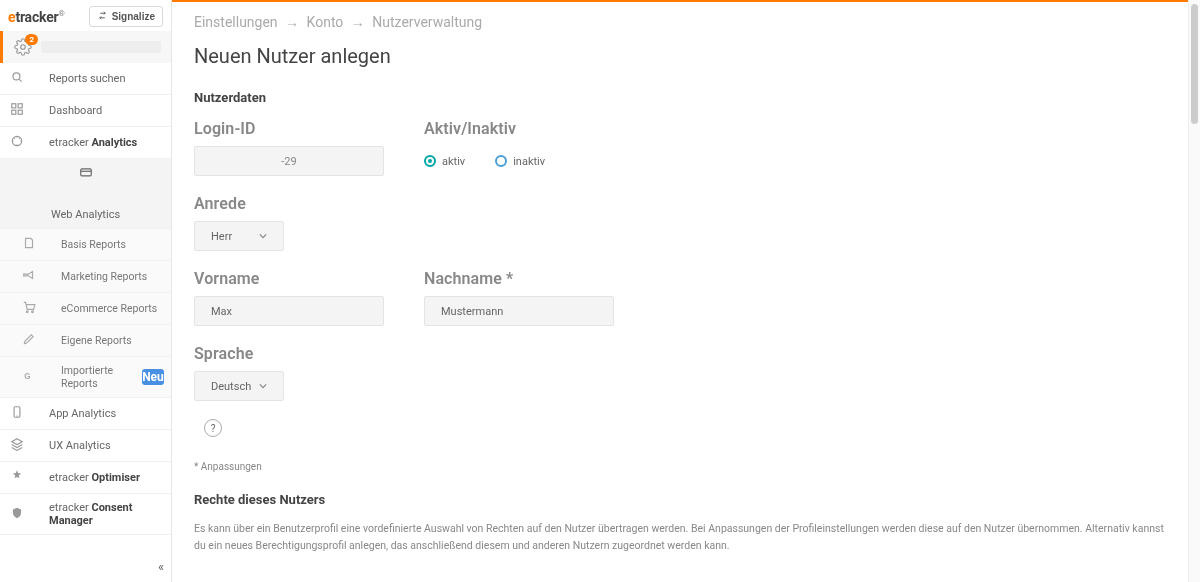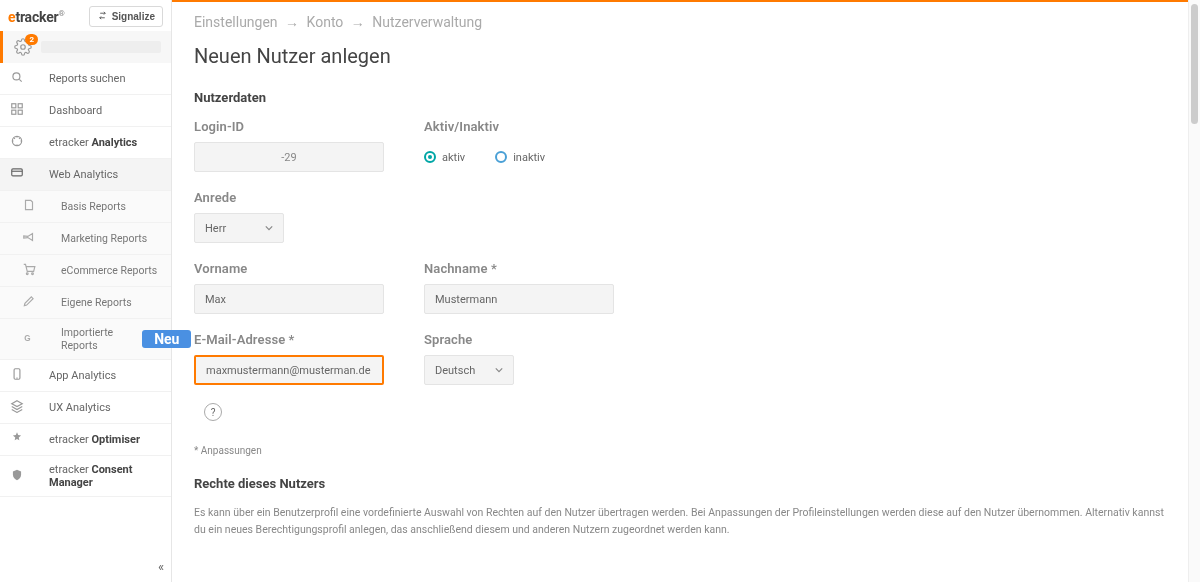--- a/index.html
+++ b/index.html
@@ -77,24 +77,24 @@
     background: #fff;
   }
   .sb-item .icon svg, .sb-sub .icon svg { width: 14px; height: 14px; }
   .sb-item strong, .sb-sub strong { font-weight: 700; color: #444; }
   .sb-sub {
     padding-left: 22px;
     background: #fafafa;
     font-size: 10.5px;
     color: #777;
   }
-  .sb-item.active { background: #f4f4f4; }
+  .sb-item.active { background: #f4f4f4; flex-direction: column; }
   .neu-badge {
-    background: #4a90e2; color: #fff; font-size: 14px; font-weight: 700;
-    border-radius: 3px; padding: 1px 12px; margin-left: 4px;
+    background: #4a90e2; color: #fff; font-size: 12px; font-weight: 700;
+    border-radius: 3px; padding: 1px 0; margin-left: 4px;
   }
   .sb-collapse {
     position: absolute; bottom: 8px; right: 10px;
     font-size: 13px; color: #666; cursor: pointer;
     letter-spacing: -3px;
   }
 
   
   .main {
     flex: 1;
@@ -106,30 +106,30 @@
   .breadcrumb .sep { margin: 0 4px; }
 
   h1 { font-size: 20px; font-weight: 400; color: #444; margin-bottom: 22px; }
   h2 { font-size: 13px; font-weight: 700; color: #444; margin: 20px 0 14px 0; }
 
   .form-row { display: flex; gap: 40px; margin-bottom: 18px; align-items: flex-start; }
   .form-col { flex: 0 0 190px; }
   .form-col.wide { flex: 0 0 auto; }
 
   label.fld-label {
-    display: block; font-size: 13px; color: #888; font-weight: 600;
+    display: block; font-size: 16px; color: #888; font-weight: 600;
     margin-bottom: 8px; letter-spacing: .1px;
   }
   .text-input,
   .select-box {
     width: 190px; height: 30px;
     background: #f4f4f4;
     border: 1px solid #e4e4e4;
     border-radius: 2px;
-    padding: 0 10px;
+    padding: 0 16px;
     font-size: 11px; color: #666;
     display: flex; align-items: center;
   }
   .text-input.login { text-align: center; color: #888; justify-content: center; }
   .text-input.highlighted { border: 2px solid #ff7a00; }
   .select-box { width: 90px; justify-content: space-between; cursor: pointer; }
   .select-box.lang { width: 90px; }
   .select-box .chev svg { width: 8px; height: 8px; }
   .radio-row { display: flex; gap: 30px; align-items: center; height: 30px; }
   .radio {
@@ -348,26 +348,20 @@
         <div class="form-col">
           <label class="fld-label">Nachname *</label>
           <div class="text-input">
             <span>Mustermann</span>
           </div>
         </div>
       </div>
 
       <div class="form-row">
         <div class="form-col">
-          <label class="fld-label">E-Mail-Adresse *</label>
-          <div class="text-input highlighted">
-            <span>maxmustermann@musterman.de</span>
-          </div>
-        </div>
-        <div class="form-col">
           <label class="fld-label">Sprache</label>
           <div class="select-box lang">
             <span>Deutsch</span>
             <span class="chev"><svg viewBox="0 0 10 10">
                   <path d="M1 3l4 4 4-4" fill="none" stroke="#888" stroke-width="1.5"></path>
                 </svg></span>
           </div>
         </div>
       </div>
 

